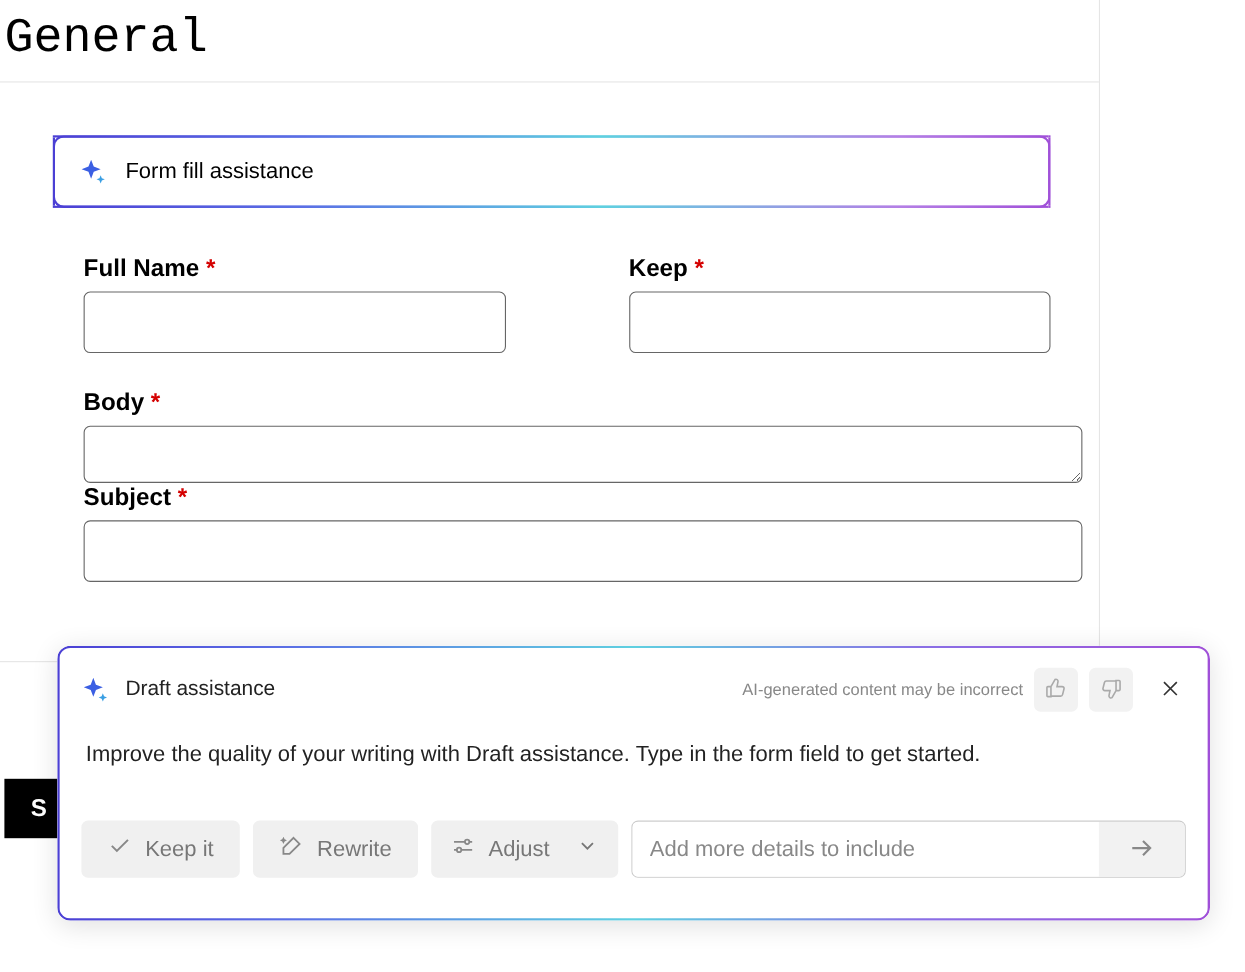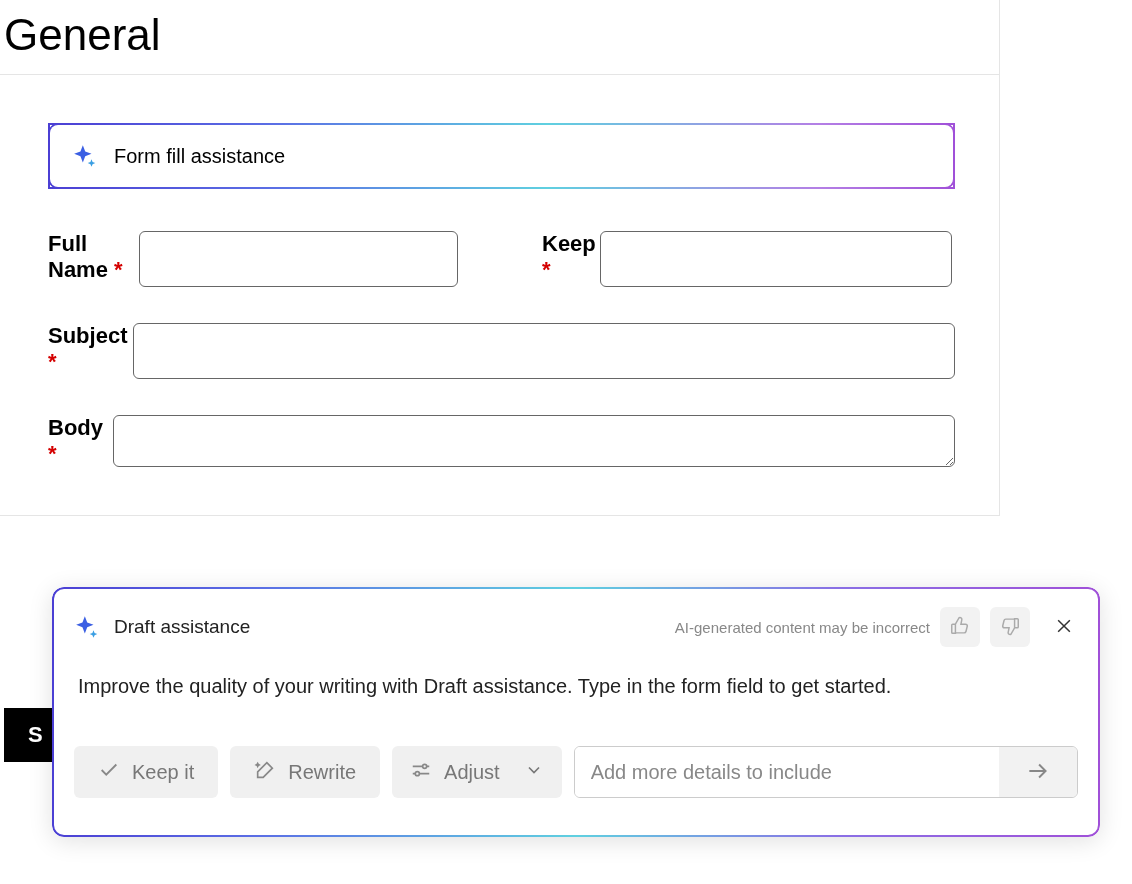--- a/index.html
+++ b/index.html
@@ -19,20 +19,21 @@
       border-top: none;
       border-left: none;
       width: 1000px;
       background: #fff;
     }
     .page-title {
       font-size: 44px;
       font-weight: 400;
       padding: 10px 4px 14px 4px;
       border-bottom: 1px solid #e5e5e5;
+      font-family: Liberation Mono, monospace;
     }
     .form-area {
       padding: 48px 44px 40px 48px;
     }
     .assist-banner {
       border: 2px solid;
       border-image: linear-gradient(90deg, #4B3FD4 0%, #5B6FE5 25%, #5FD0E0 55%, #B47FE5 85%, #A050D8 100%) 1;
       border-radius: 10px;
       padding: 18px 22px;
       display: flex;
@@ -63,21 +64,22 @@
       font-size: 20px;
       color: #000;
     }
     .form-row {
       display: flex;
       gap: 84px;
       margin-bottom: 32px;
     }
     .form-group {
       display: flex;
-      flex-direction: row;
+      flex-direction: column;
+      margin-left: 28px;
     }
     .form-group.half {
       width: 410px;
     }
     .form-group.full {
       width: 100%;
     }
     .field-label {
       font-size: 22px;
       font-weight: 700;
@@ -270,37 +272,37 @@
       </div>
       <div class="form-group half">
         <label class="field-label">
           <span>Keep</span>
           <span class="req">*</span>
         </label>
         <input class="text-input" type="text" value="" style="">
       </div>
     </div>
 
+    <div class="form-row" style="margin-bottom:0">
+      <div class="form-group full">
+        <label class="field-label">
+          <span>Body</span>
+          <span class="req">*</span>
+        </label>
+        <textarea class="textarea-input" style=""></textarea>
+      </div>
+    </div>
+
     <div class="form-row">
       <div class="form-group full">
         <label class="field-label">
           <span>Subject</span>
           <span class="req">*</span>
         </label>
         <input class="text-input full" type="text" value="" style="">
-      </div>
-    </div>
-
-    <div class="form-row" style="margin-bottom:0">
-      <div class="form-group full">
-        <label class="field-label">
-          <span>Body</span>
-          <span class="req">*</span>
-        </label>
-        <textarea class="textarea-input" style=""></textarea>
       </div>
     </div>
 
   </div>
 </div>
 
 <button class="submit-button">S</button>
 
 <div class="draft-panel">
   <div class="draft-header">

